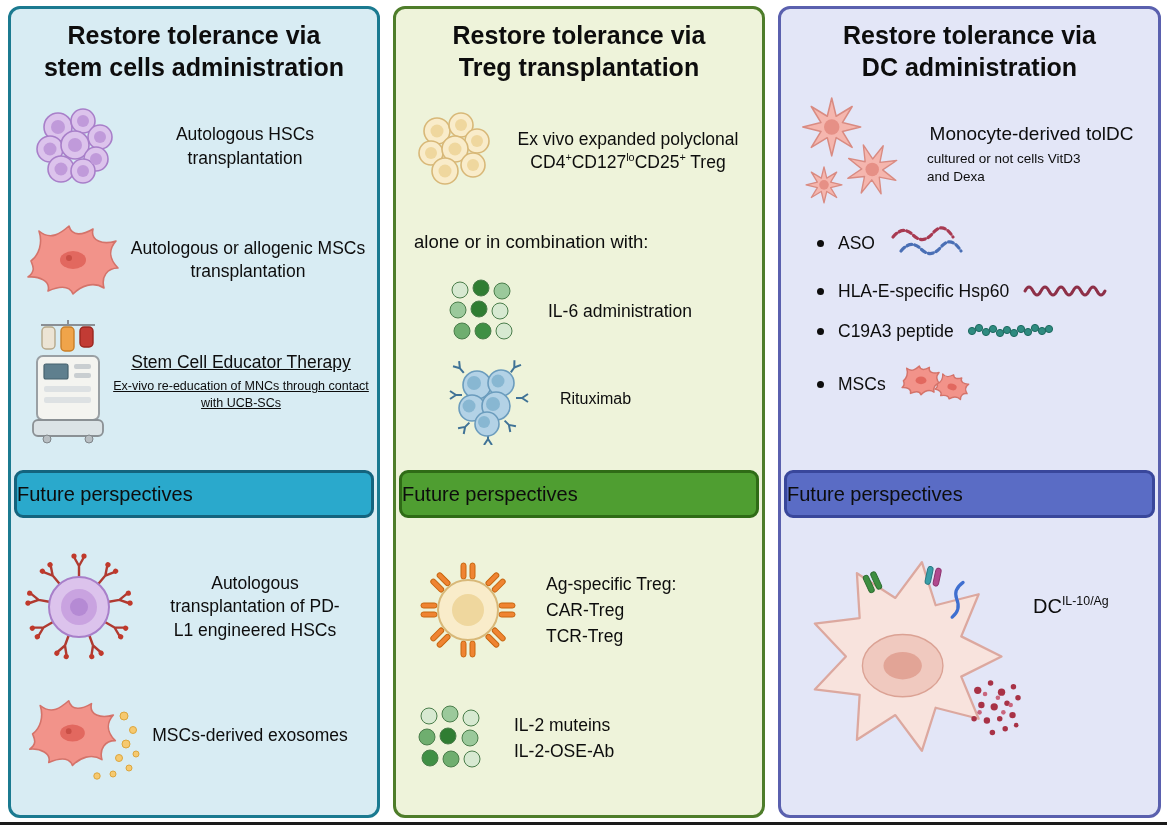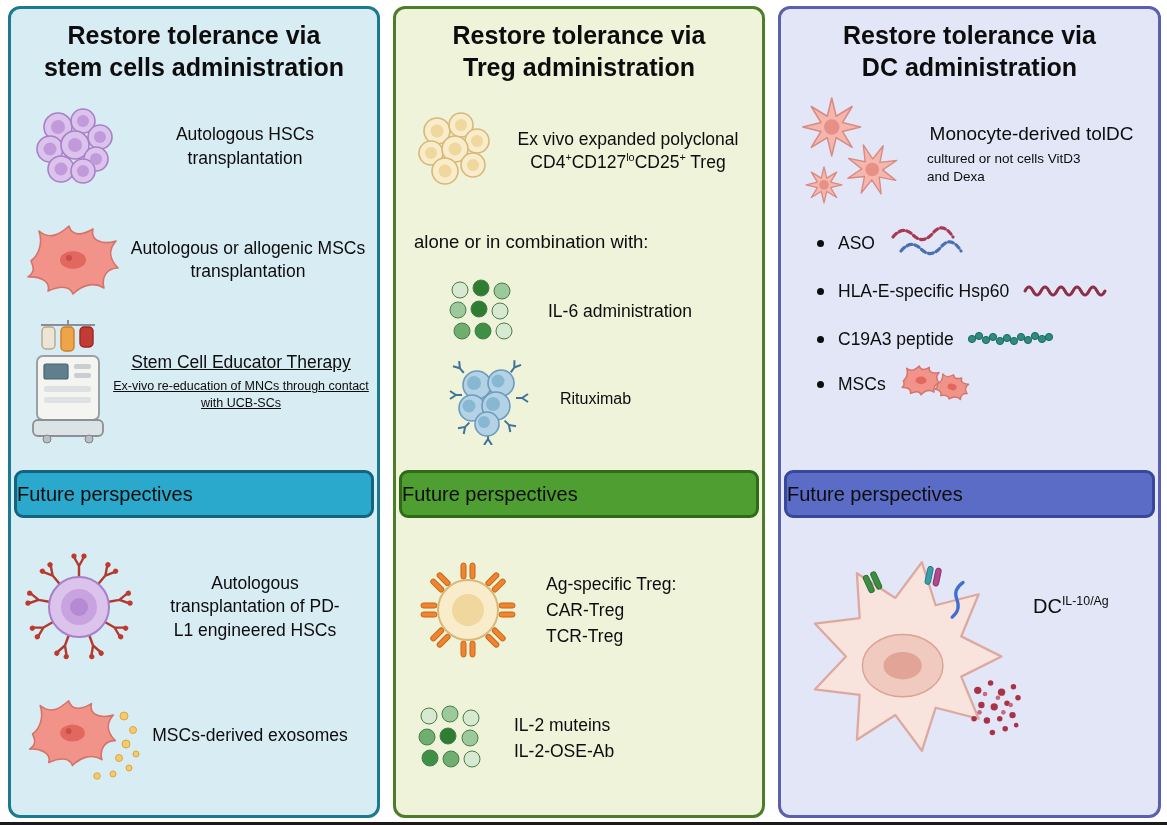--- a/index.html
+++ b/index.html
@@ -204,21 +204,21 @@
       </svg>
     </div>
     <div class="row-text" style="padding-right:18px;">MSCs-derived exosomes</div>
   </div>
 </section>
 
 <section class="panel" style="left: 393px; width: 372px; background-color: rgb(238, 243, 218); border-color: rgb(78, 125, 42);">
 
   <h2 class="panel-title">
     <span>Restore tolerance via</span><br>
-    <span>Treg administration</span>
+    <span>Treg transplantation</span>
   </h2>
 
   <div class="row" style="top:88px;left:10px;right:6px;height:108px;">
     <div class="icon-box" style="width:94px;">
       <svg width="88" height="88" viewBox="0 0 88 88">
         <g stroke="#d8b878" stroke-width="1.6" fill="#f9ecca">
           <circle cx="28" cy="24" r="13"></circle>
             <circle cx="52" cy="18" r="12"></circle>
             <circle cx="68" cy="34" r="12"></circle>
           <circle cx="22" cy="46" r="12"></circle>
@@ -432,21 +432,21 @@
   <div class="bullet-row" style="top:262px;left:36px;">
     <span class="bullet-dot"></span>
     <span class="bullet-label">HLA-E-specific Hsp60</span>
     <span class="bullet-icon">
       <svg width="92" height="20" viewBox="0 0 92 20">
         <path d="M4,10 Q8,2 12,10 T20,10 T28,10 T36,10 T44,10 T52,10 T60,10 T68,10 T76,10 T84,10" stroke="#8e3048" stroke-width="3" fill="none" stroke-linecap="round"></path>
       </svg>
     </span>
   </div>
 
-  <div class="bullet-row" style="top:310px;left:36px;text-align:right;">
+  <div class="bullet-row" style="top:302px;left:36px;text-align:right;">
     <span class="bullet-dot"></span>
     <span class="bullet-label">C19A3 peptide</span>
     <span class="bullet-icon">
       <svg width="88" height="26" viewBox="0 0 88 26">
         <g fill="#2f8b80" stroke="#1d6a60" stroke-width="1">
           <circle cx="6" cy="13" r="3.6"></circle>
             <circle cx="13" cy="10" r="3.6"></circle>
             <circle cx="20" cy="14" r="3.6"></circle>
           <circle cx="27" cy="11" r="3.6"></circle>
             <circle cx="34" cy="15" r="3.6"></circle>

